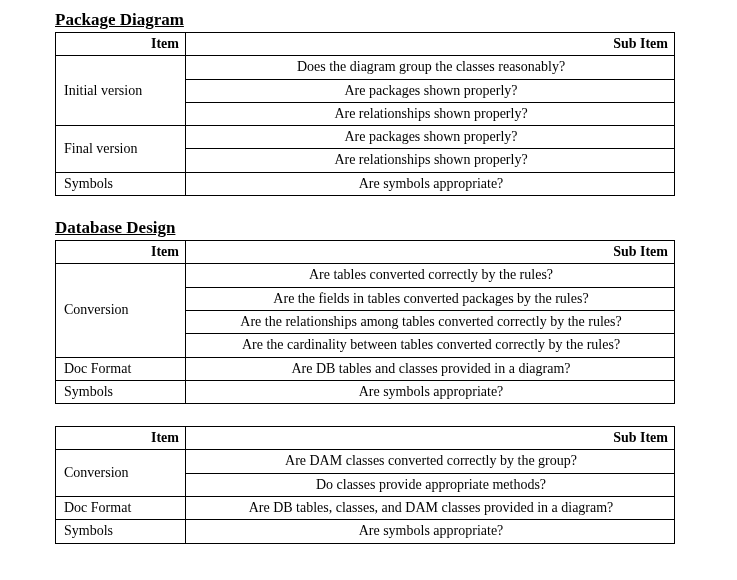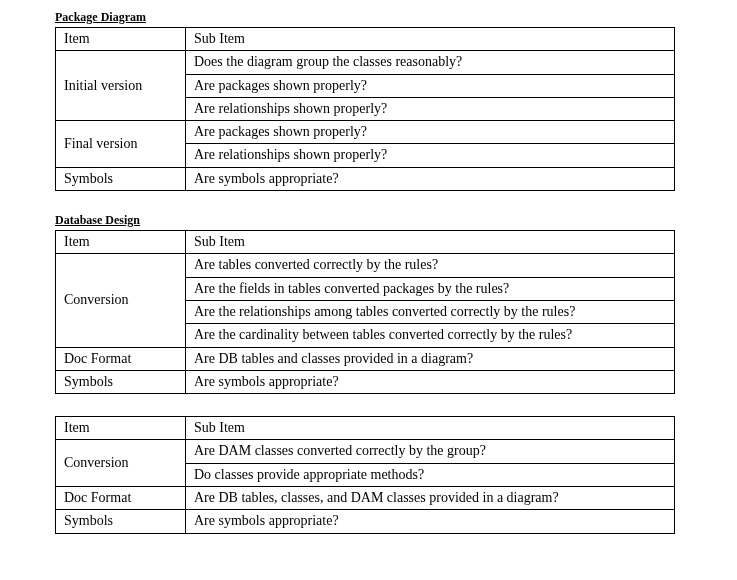--- a/index.html
+++ b/index.html
@@ -11,42 +11,42 @@
       padding: 10px 40px 20px 55px;
       width: 737px;
       box-sizing: border-box;
     }
     .section {
       margin-bottom: 22px;
     }
     .section-title {
       font-weight: bold;
       text-decoration: underline;
-      font-size: 12px;
+      font-size: 17px;
       margin-bottom: 2px;
     }
     table {
       border-collapse: collapse;
       width: 620px;
       table-layout: fixed;
     }
     th, td {
       border: 1px solid #000;
       padding: 1px 6px 1px 8px;
       vertical-align: middle;
       line-height: 1.45;
     }
     th {
-      font-weight: normal;
-      text-align: left;
+      font-weight: bold;
+      text-align: right;
     }
     col.item-col { width: 130px; }
     col.sub-col { width: auto; }
     .item-cell { }
-    .sub-cell { text-align: left; }
+    .sub-cell { text-align: center; }
   </style>
 </head>
 <body>
 
 <div id="root">
     <div class="section">
       <div class="section-title">Package Diagram</div>
       <table>
         <colgroup>
           <col class="item-col">

